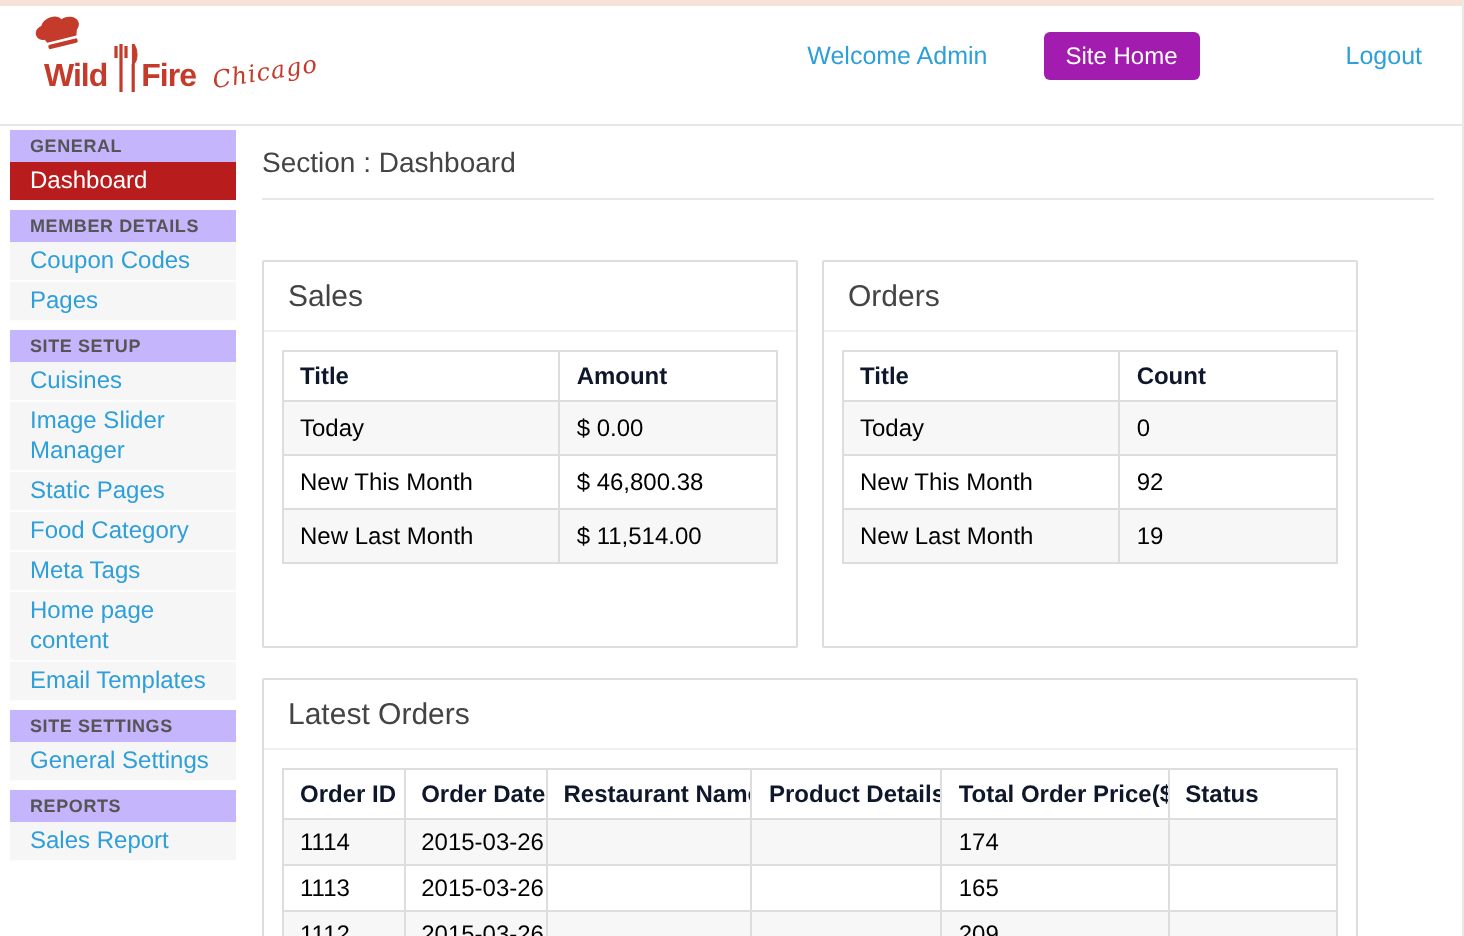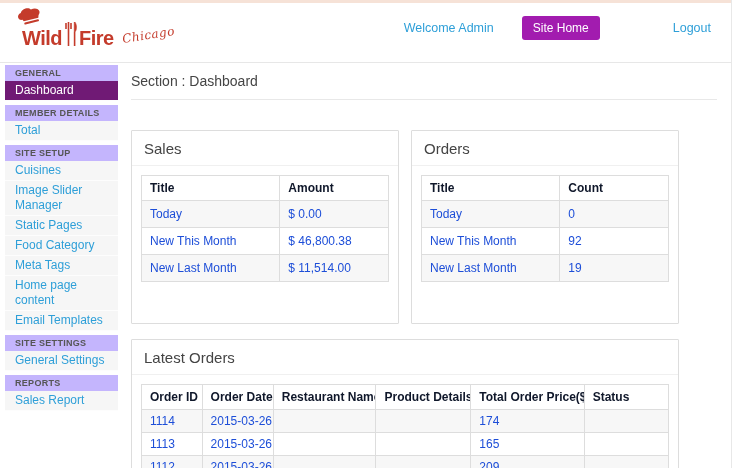--- a/index.html
+++ b/index.html
@@ -11,21 +11,21 @@
   }
   .viewport { width:732px; height:468px; overflow:hidden; border-right:1px solid #e8e8e8; }
 
   
   .topbar { height:3px; background:#f6e2d7; width:100%; }
 
   
   .header { height:59px; background:#fff; display:flex; justify-content:space-between; align-items:flex-start; }
   .logo { display:flex; align-items:flex-end; margin:16px 0 0 22px; position:relative; cursor:pointer; }
   .hat { position:absolute; left:-6px; top:-13px; transform:rotate(-14deg); }
-  .logo-word { font-size:20px; font-weight:bold; color:#c43b2b; letter-spacing:-0.5px; line-height:20px; }
+  .logo-word { font-size:16px; font-weight:bold; color:#c43b2b; letter-spacing:-0.5px; line-height:20px; }
   .forkknife { margin:0 2px; position:relative; top:3px; }
   .logo-city {
     font-family:"DejaVu Serif", serif; font-style:italic; color:#c43b2b;
     font-size:12px; margin:0 0 6px 8px; transform:rotate(-9deg); letter-spacing:0.5px;
   }
   .header-right { display:flex; align-items:center; margin:13px 20px 0 0; gap:28px; }
   .welcome { color:#2e9fd8; font-size:12.5px; }
   .btn-sitehome {
     background:#a21caf; color:#fff; font-size:12px; border:none;
     padding:5px 11px; border-radius:3px; cursor:pointer; font-family:"Liberation Sans", sans-serif;
@@ -41,36 +41,36 @@
     background:#c4b5fd; color:#555; font-size:9px; font-weight:bold;
     text-transform:uppercase; letter-spacing:0.3px;
     padding:3px 10px; margin-top:4px;
   }
   .side-header.first { margin-top:0; }
   .side-item {
     display:block; background:#f6f6f6; color:#2e9fd8; font-size:12px;
     padding:2px 10px; line-height:15px; text-decoration:none; cursor:pointer;
     border-bottom:1px solid #fdfdfd;
   }
-  .side-item.active { background:#701a75; color:#fff; }
+  .side-item.active { background:#b91c1c; color:#fff; }
 
   
   .main { flex:1; padding:8px 14px 0 13px; }
   .section-title { font-size:14px; font-weight:normal; color:#444; padding:2px 0 10px 0; border-bottom:1px solid #e8e8e8; }
 
   .panels-row { display:flex; gap:12px; margin-top:30px; width:548px; }
   .panel { border:1px solid #ddd; background:#fff; border-radius:1px; }
   .panel.small { width:268px; height:194px; }
   .panel.wide { width:548px; margin-top:15px; min-height:170px; }
   .panel-title { font-size:15px; color:#444; padding:9px 12px 8px 12px; border-bottom:1px solid #f0f0f0; font-weight:normal; }
 
   table.data { border-collapse:collapse; margin:9px; width:calc(100% - 18px); table-layout:fixed; }
   table.data th, table.data td { border:1px solid #ddd; text-align:left; font-size:12px; overflow:hidden; white-space:nowrap; }
   table.data th { font-weight:bold; color:#0f172a; background:#fff; }
-  table.data td { color:#1d4ed8; }
+  table.data td { color:#000000; }
   table.data tbody tr:nth-child(odd) { background:#f7f7f7; }
 
   table.mini th { padding:5px 8px; }
   table.mini td { padding:6px 8px; }
   table.mini .col-a { width:56%; }
   table.mini .col-b { width:44%; }
 
   table.orders th { padding:5px 8px; }
   table.orders td { padding:4px 8px; }
   .co-1 { width:11.5%; } .co-2 { width:13.5%; } .co-3 { width:19.5%; }
@@ -113,21 +113,22 @@
     </div>
   </div>
 
   <div class="page">
 
     <nav class="sidebar">
       <div class="side-header first">GENERAL</div>
       <a class="side-item active">Dashboard</a>
 
       <div class="side-header">MEMBER DETAILS</div>
-      <a class="side-item">Total</a>
+      <a class="side-item">Coupon Codes</a>
+      <a class="side-item">Pages</a>
 
       <div class="side-header">SITE SETUP</div>
       <a class="side-item">Cuisines</a>
       <a class="side-item">Image Slider Manager</a>
       <a class="side-item">Static Pages</a>
       <a class="side-item">Food Category</a>
       <a class="side-item">Meta Tags</a>
       <a class="side-item">Home page content</a>
       <a class="side-item">Email Templates</a>
 

